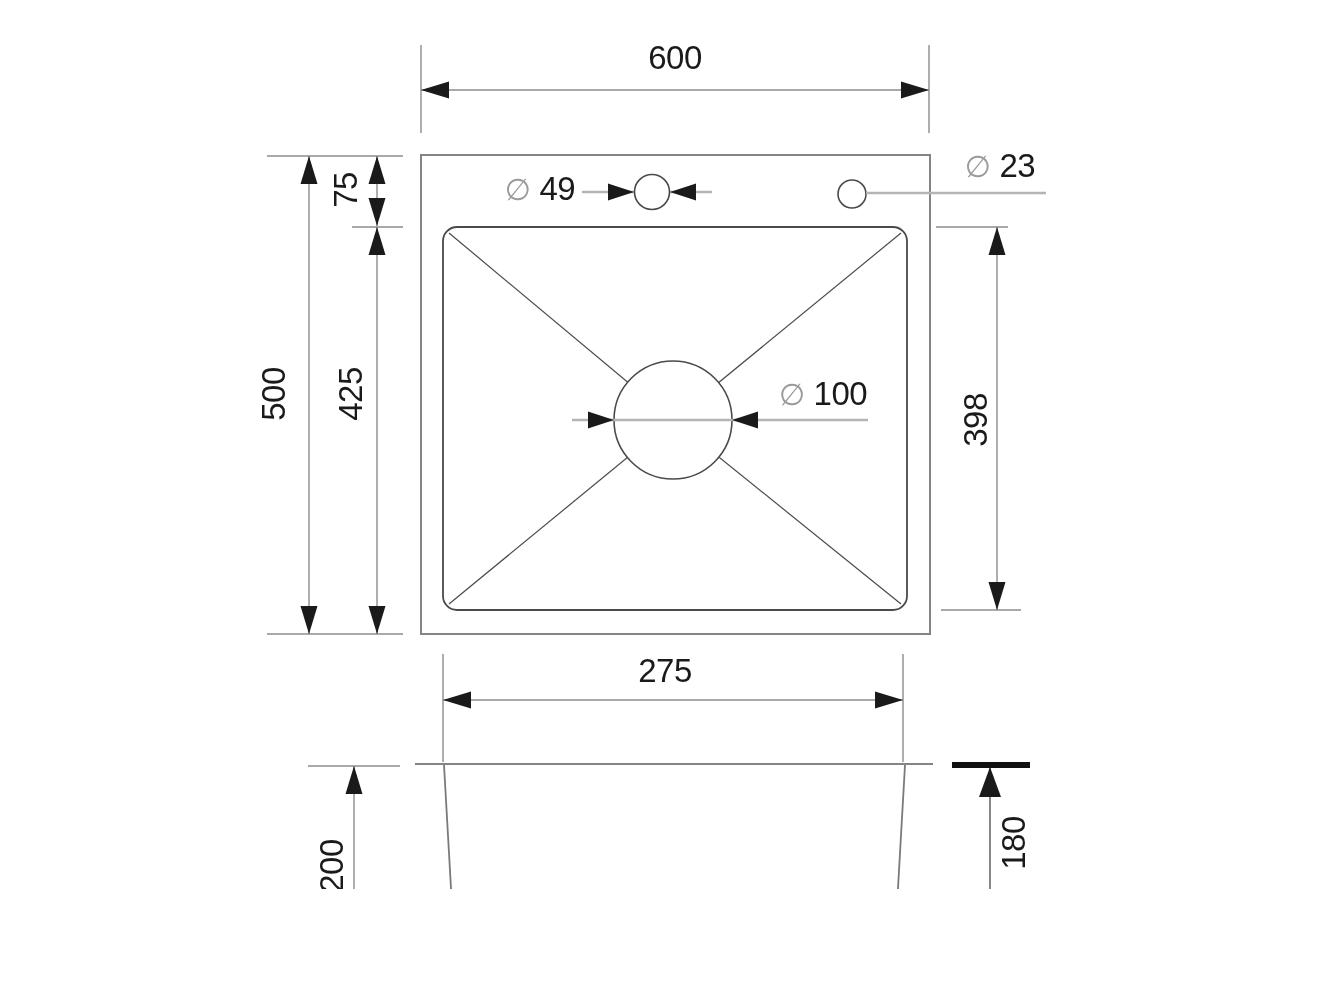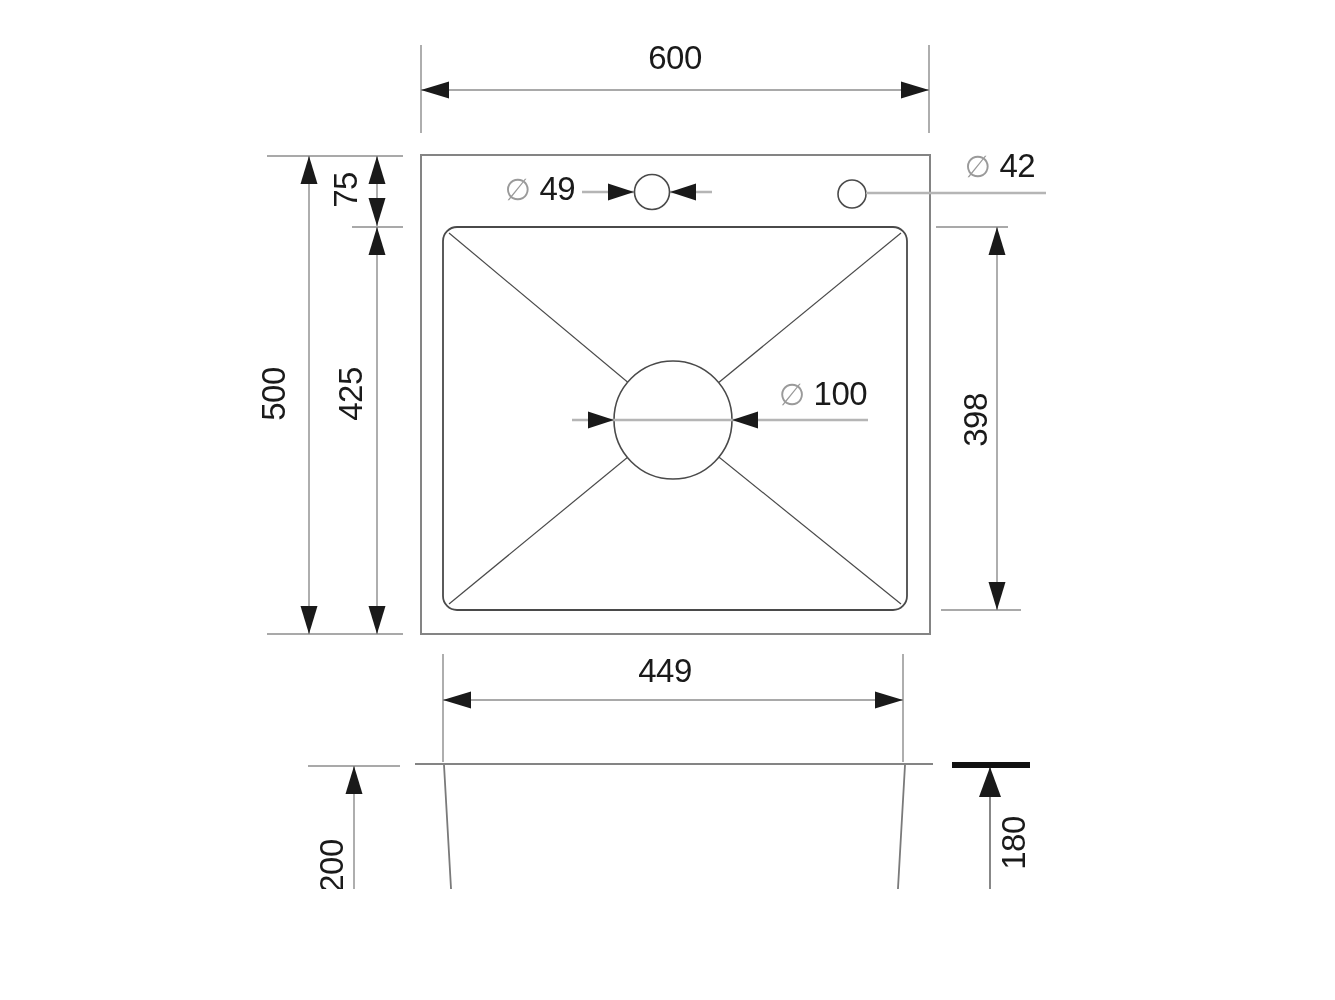--- a/index.html
+++ b/index.html
@@ -117,32 +117,32 @@
     <path d="M 614,931 L 615,940 Q 616,946 623,946 L 723,946 Q 730,946 731,940 L 732,931" fill="#ffffff" stroke="#8a8a8a" stroke-width="1.5"></path>
 
     <g stroke="#111111" stroke-width="6">
       <line x1="952" y1="765" x2="1030" y2="765"></line>
       <line x1="906" y1="929" x2="1068" y2="929"></line>
     </g>
   </g>
 </svg>
 
 <div class="lbl" style="left:675px;top:57px">600</div>
-<div class="lbl" style="left:665px;top:670px">449</div>
+<div class="lbl" style="left:665px;top:670px">275</div>
 
 <div class="lbl rot" style="left:273px;top:394px">500</div>
 <div class="lbl rot" style="left:345px;top:190px">75</div>
 <div class="lbl rot" style="left:350px;top:394px">425</div>
 <div class="lbl rot" style="left:975px;top:420px">398</div>
 <div class="lbl rot" style="left:331px;top:866px">200</div>
 <div class="lbl rot" style="left:1013px;top:843px">180</div>
 
 <div class="lbl" style="left:540px;top:188px">
   <span class="dia">∅</span><span>49</span>
 </div>
 <div class="lbl" style="left:1000px;top:165px">
-  <span class="dia">∅</span><span>42</span>
+  <span class="dia">∅</span><span>23</span>
 </div>
 <div class="lbl" style="left:823px;top:393px">
   <span class="dia">∅</span><span>100</span>
 </div>
 
 </div>
 
 </body></html>

